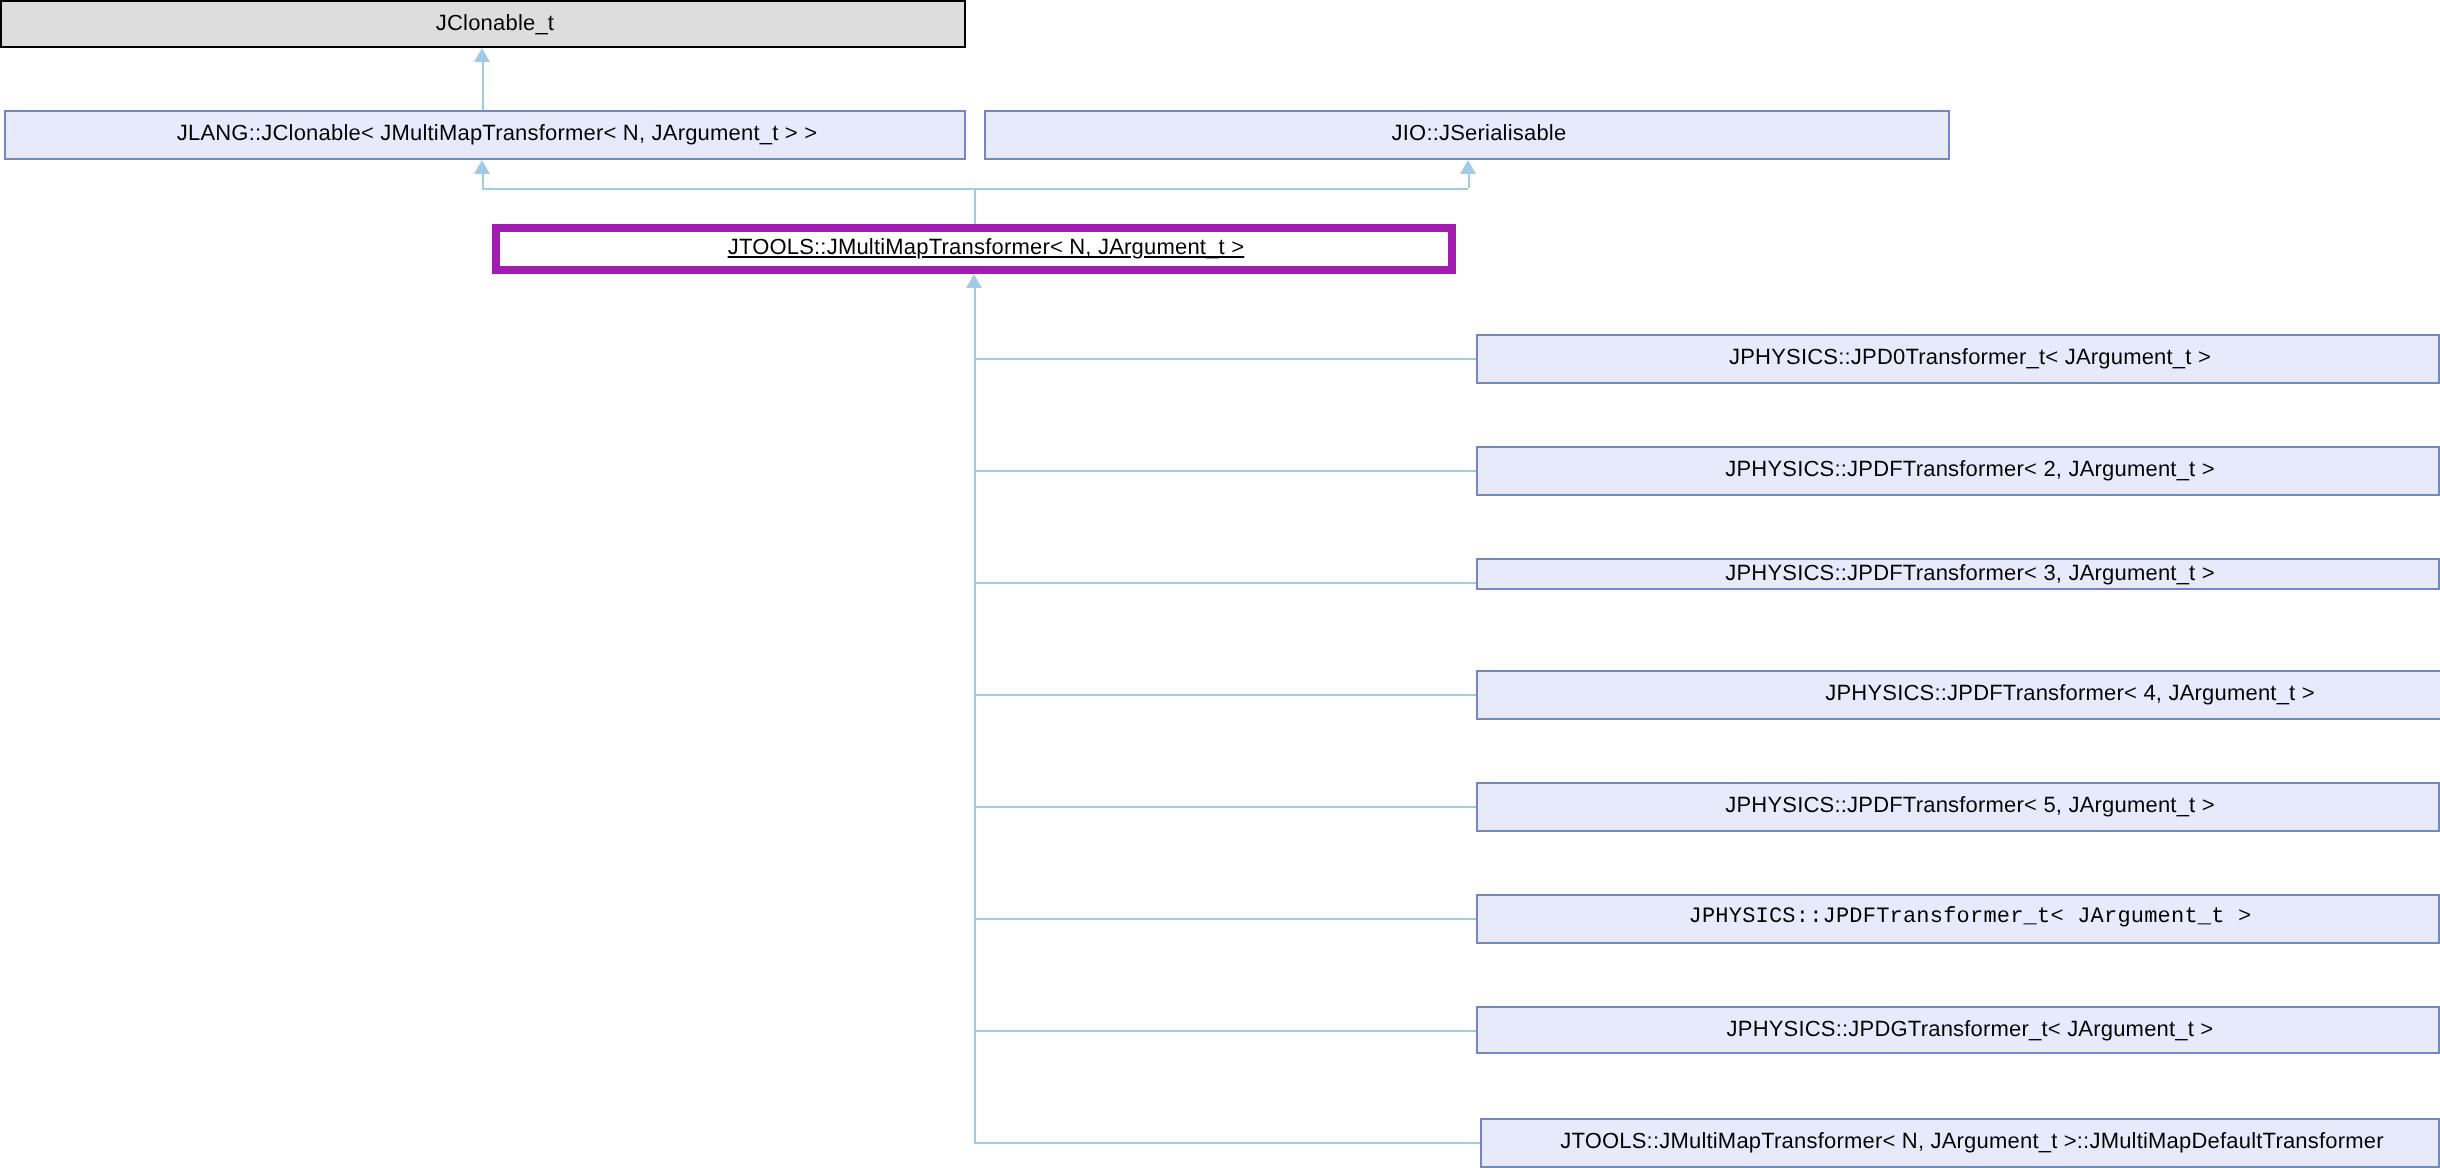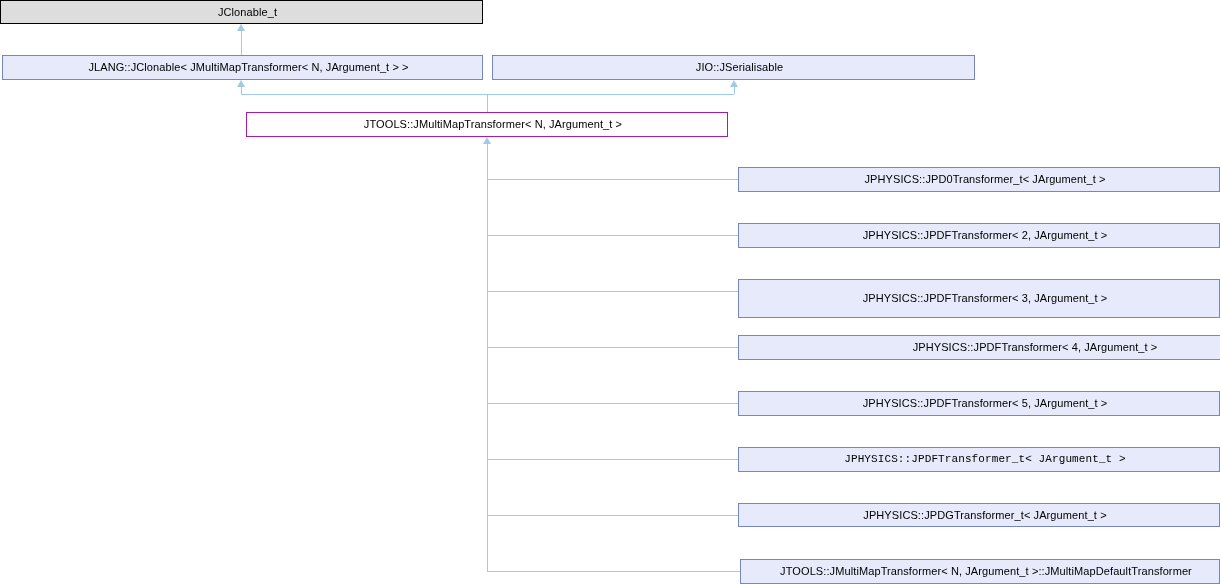--- a/index.html
+++ b/index.html
@@ -31,21 +31,22 @@
   .node.base {
     background: #dddddd;
     border: 1px solid #000000;
   }
   .node.inherit {
     background: #e7eafa;
     border: 1px solid #7586c0;
   }
   .node.current {
     background: #ffffff;
-    border: 1px solid #a21caf;
+    border: 4px solid #a21caf;
+    text-decoration: underline;
   }
   .edge {
     position: absolute;
     background: #9fcbe6;
   }
   .edge.v { width: 1px; }
   .edge.h { height: 1px; }
   .arrow-up {
     position: absolute;
     width: 0;
@@ -84,21 +85,21 @@
 
   <div class="edge v" style="left:487px; top:144px; width:1px; height:428px;"></div>
 
   <div class="edge h" style="left:487px; top:179px; width:252px; height:1px;"></div>
   <div class="node inherit" style="left:738px; top:167px; width:482px; height:25px;">JPHYSICS::JPD0Transformer_t&lt; JArgument_t &gt;</div>
 
   <div class="edge h" style="left:487px; top:235px; width:252px; height:1px;"></div>
   <div class="node inherit" style="left:738px; top:223px; width:482px; height:25px;">JPHYSICS::JPDFTransformer&lt; 2, JArgument_t &gt;</div>
 
   <div class="edge h" style="left:487px; top:291px; width:252px; height:1px;"></div>
-  <div class="node inherit" style="left:738px; top:279px; width:482px; height:39px;">JPHYSICS::JPDFTransformer&lt; 3, JArgument_t &gt;</div>
+  <div class="node inherit" style="left:738px; top:279px; width:482px; height:16px;">JPHYSICS::JPDFTransformer&lt; 3, JArgument_t &gt;</div>
 
   <div class="edge h" style="left:487px; top:347px; width:252px; height:1px;"></div>
   <div class="node inherit" style="left:738px; top:335px; width:582px; height:25px;">JPHYSICS::JPDFTransformer&lt; 4, JArgument_t &gt;</div>
 
   <div class="edge h" style="left:487px; top:403px; width:252px; height:1px;"></div>
   <div class="node inherit" style="left:738px; top:391px; width:482px; height:25px;">JPHYSICS::JPDFTransformer&lt; 5, JArgument_t &gt;</div>
 
   <div class="edge h" style="left:487px; top:459px; width:252px; height:1px;"></div>
   <div class="node inherit" style="left:738px; top:447px; width:482px; height:25px;font-family:Liberation Mono, monospace;">JPHYSICS::JPDFTransformer_t&lt; JArgument_t &gt;</div>
 

